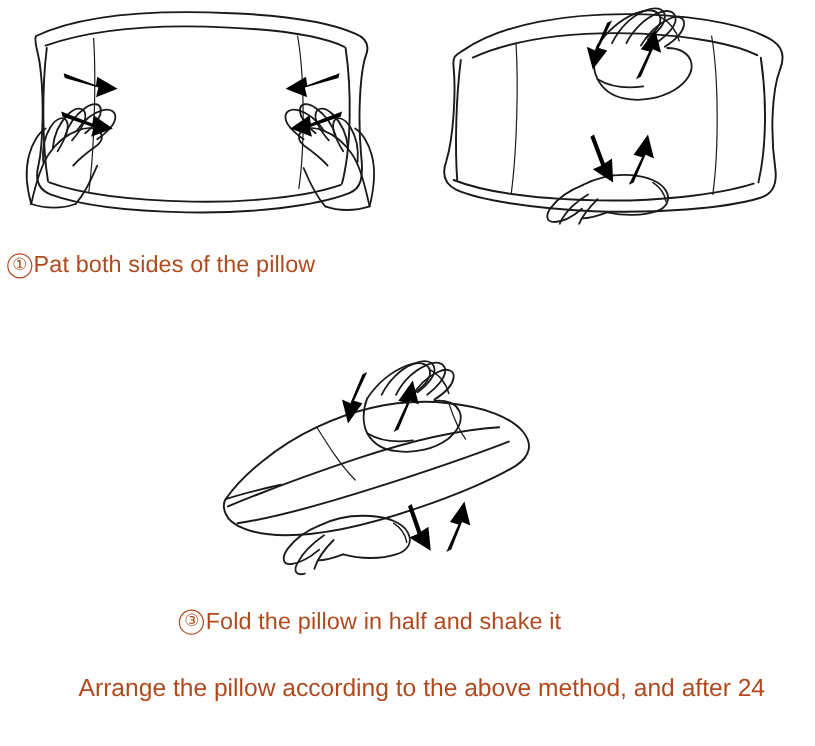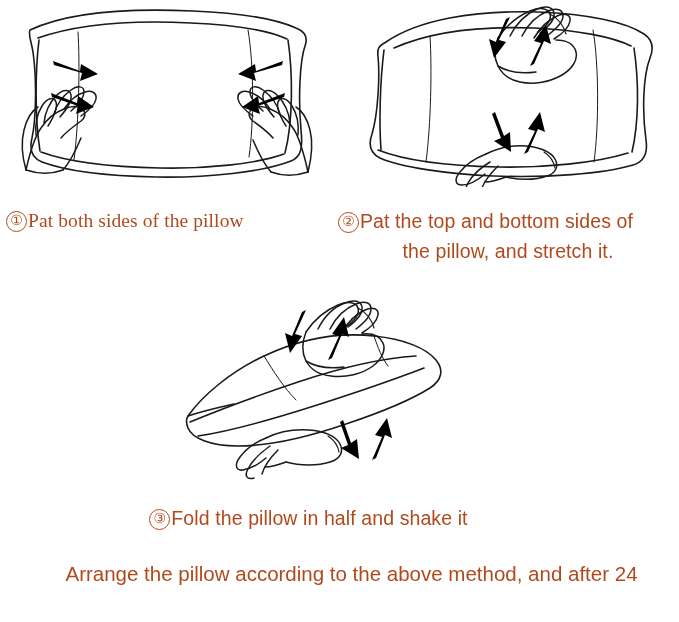--- a/index.html
+++ b/index.html
@@ -40,21 +40,20 @@
     line-height: 30px;
     color: #b04a1e;
     letter-spacing: 0.1px;
   }
   #caption-1 {
     left: 6px;
     top: 206px;
     width: 330px;
     text-align: left;
     white-space: nowrap;
-    font-family: Liberation Serif, serif;
   }
   #caption-2 {
     left: 338px;
     top: 206px;
     width: 340px;
     text-align: center;
   }
   #caption-2 .line1 { display: block; text-align: left; white-space: nowrap; }
   #caption-2 .line2 { display: block; text-align: center; }
   #caption-3 {
@@ -242,24 +241,20 @@
         <path d="M162,126 L170,149 L163,152 L181,163 L179,143 L173,147 L165,124 Z"></path>
         <path d="M198,162 L207,139 L214,142 L209,122 L197,139 L204,141 L194,164 Z"></path>
       </g>
     </svg>
   </div>
 
   <div class="caption" id="caption-1">
     <span class="num">①</span><span>Pat both sides of the pillow</span>
   </div>
 
-  <div class="caption" id="caption-2">
-    <span class="line1"><span class="num">②</span><span>Pat the top and bottom sides of</span></span>
-    <span class="line2">the pillow, and stretch it.</span>
-  </div>
 
   <div class="caption" id="caption-3">
     <span class="num">③</span><span>Fold the pillow in half and shake it</span>
   </div>
 
   <div id="footer">
     <span class="fline">Arrange the pillow according to the above method, and after 24</span>
   </div>
 
 </div>

